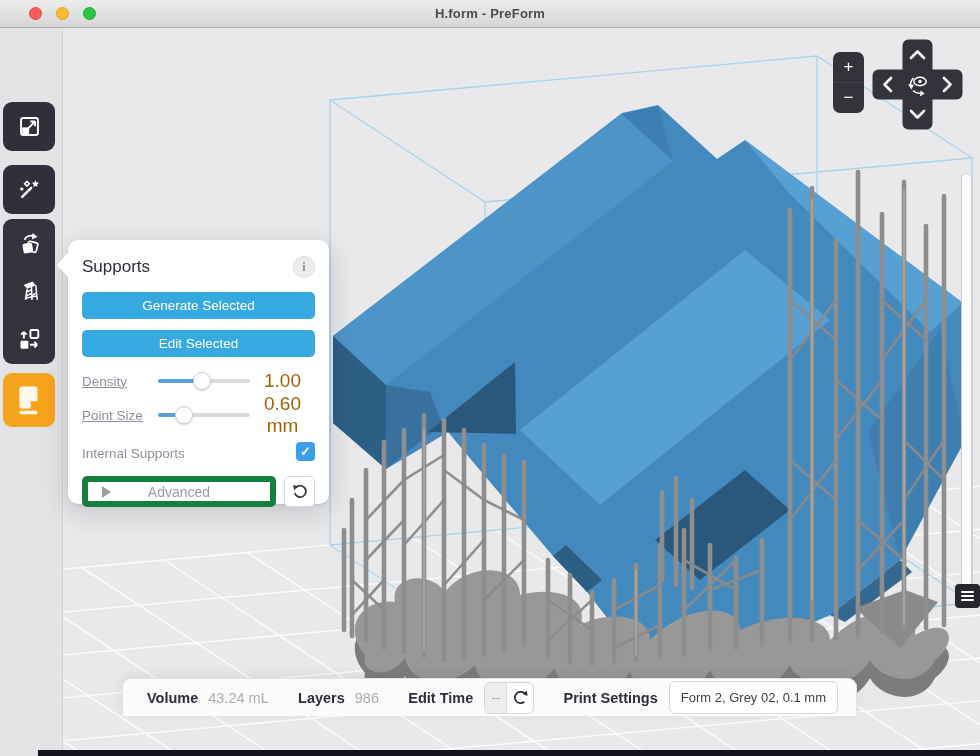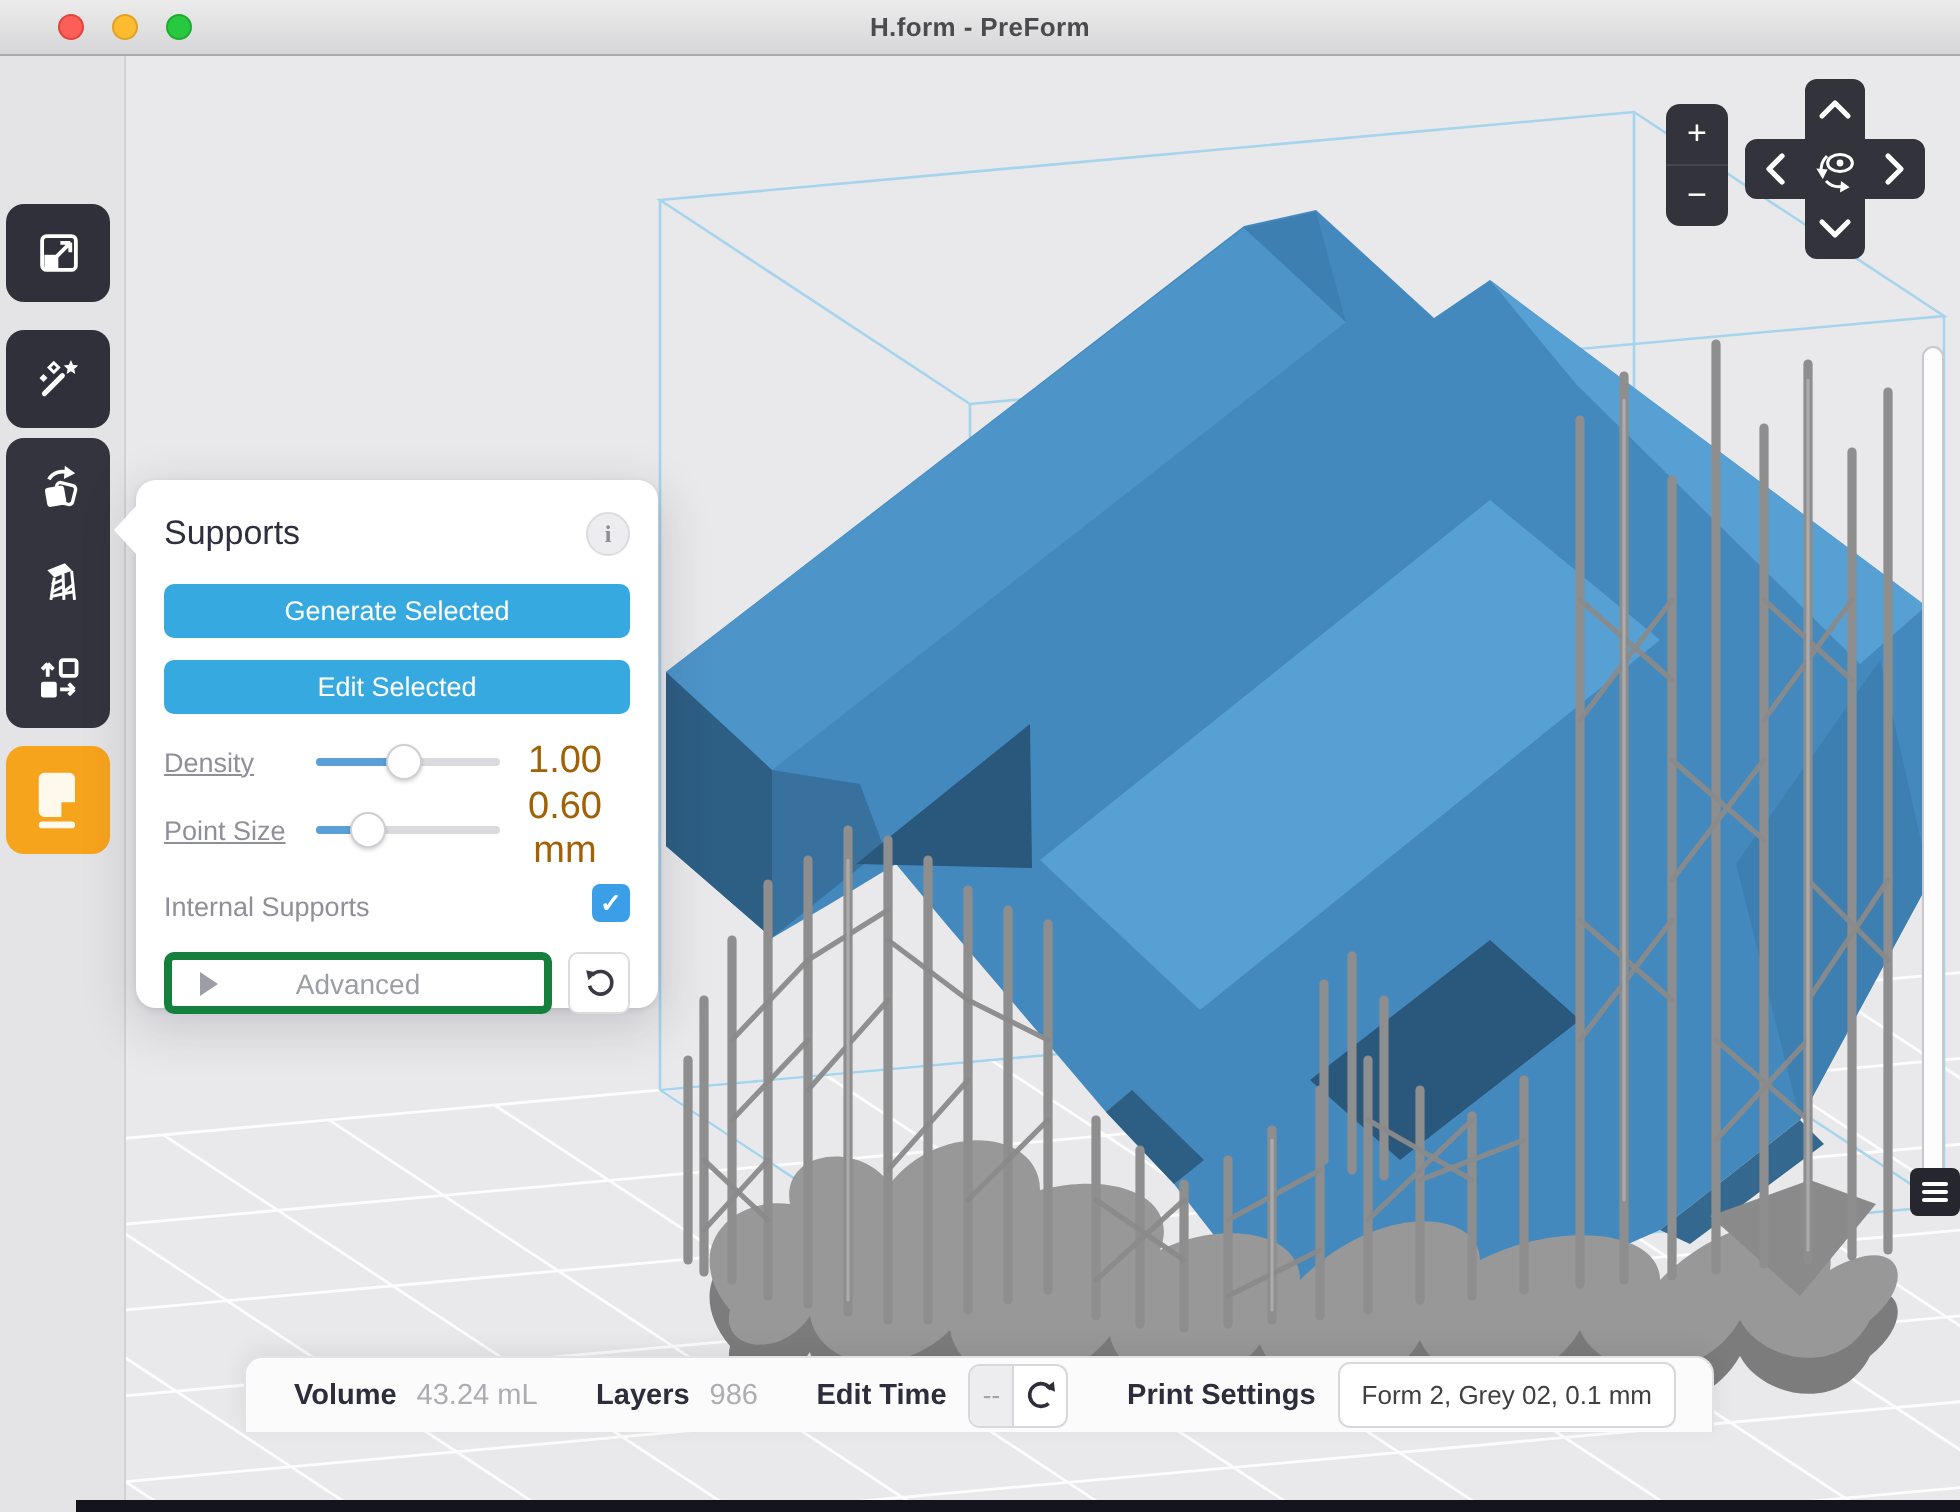--- a/index.html
+++ b/index.html
@@ -66,21 +66,21 @@
   .slider-track{position:absolute;left:0;right:0;top:7px;height:4px;border-radius:2px;background:#DBDBDF;}
   .slider-fill{position:absolute;left:0;top:7px;height:4px;border-radius:2px;background:#5AA0D8;}
   .slider-thumb{position:absolute;top:0;width:18px;height:18px;border-radius:50%;background:#fff;
     border:1px solid #cfcfd4;box-shadow:0 1px 2px rgba(0,0,0,.18);}
   .srow .svalue{flex:1;text-align:center;font-size:19px;color:#a16207;}
   .crow{display:flex;align-items:flex-end;justify-content:space-between;margin-top:17px;}
   .crow .clabel{font-size:13.5px;color:var(--label-grey);}
   .checkbox{width:19px;height:19px;border-radius:4px;background:#3B9FE8;display:flex;align-items:center;
     justify-content:center;color:#fff;font-size:13px;font-weight:700;cursor:pointer;}
   .arow{display:flex;gap:8px;margin-top:15px;}
-  .adv-btn{flex:1;height:31px;background:#fff;border:4px solid #15803d;border-radius:5px;
+  .adv-btn{flex:1;height:31px;background:#fff;border:6px solid #15803d;border-radius:5px;
     position:relative;display:flex;align-items:center;justify-content:center;cursor:pointer;}
   .adv-btn .play{position:absolute;left:14px;width:0;height:0;border-left:9px solid #9D9DA8;
     border-top:6px solid transparent;border-bottom:6px solid transparent;}
   .adv-btn .atext{font-size:14px;color:#9D9DA8;}
   .reset-btn{width:31px;height:31px;background:#fff;border:1px solid #DBDBDF;border-radius:5px;
     display:flex;align-items:center;justify-content:center;cursor:pointer;}
 
   
   .zoomctl{position:absolute;left:833px;top:52px;width:31px;height:61px;border-radius:7px;
     background:#33333C;z-index:20;display:flex;flex-direction:column;overflow:hidden;}

